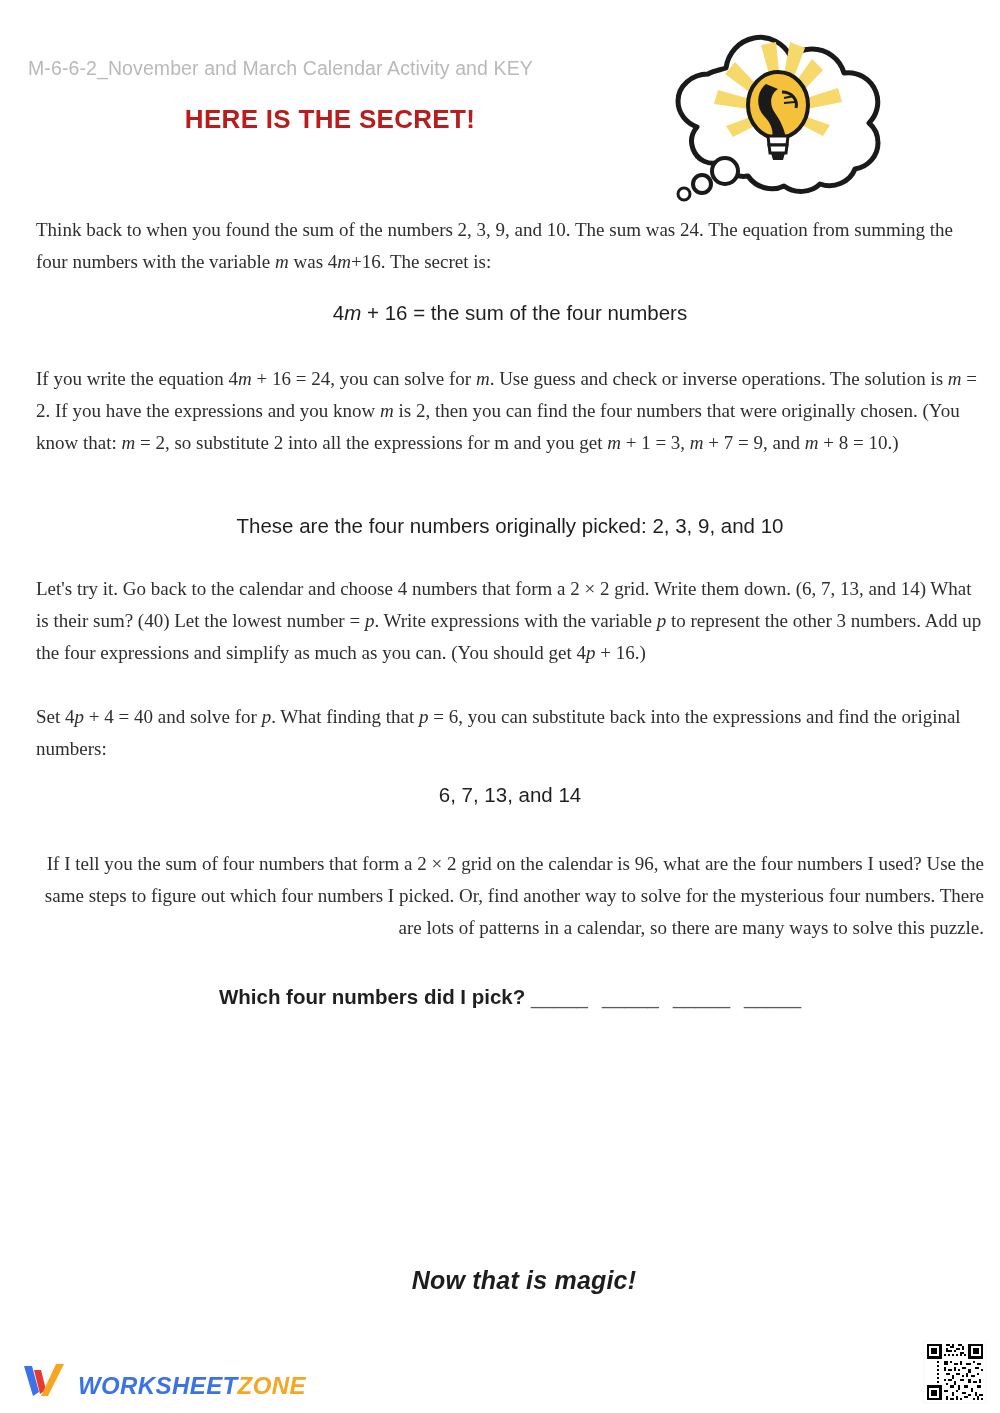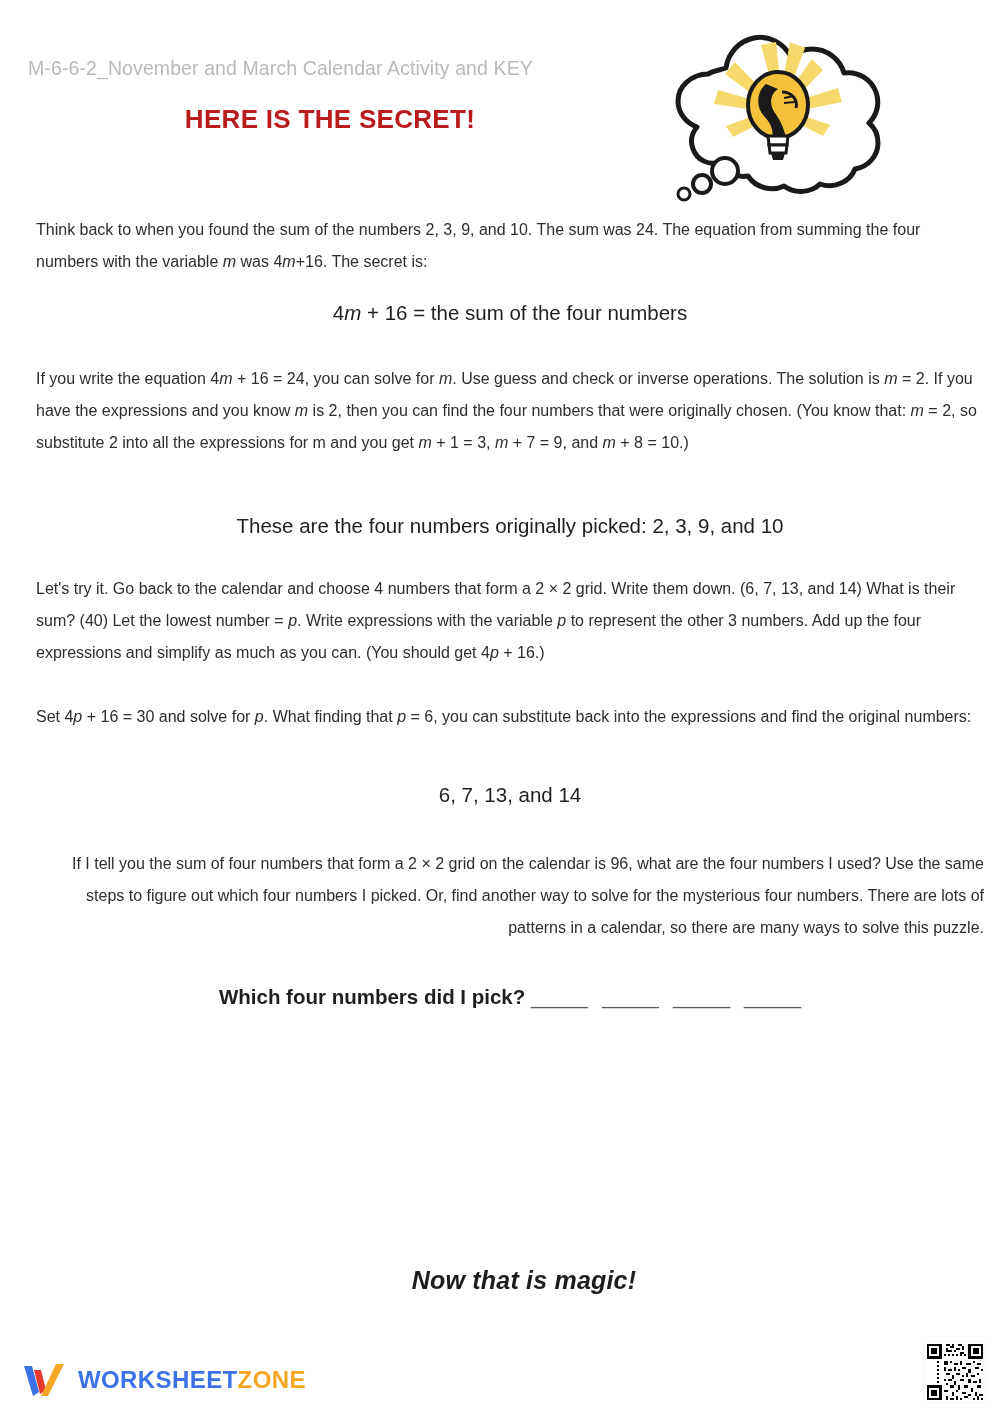--- a/index.html
+++ b/index.html
@@ -46,24 +46,25 @@
     width: 232px;
     height: 190px;
   }
   .bulb-art svg { display: block; width: 100%; height: 100%; }
 
   
   .para {
     position: absolute;
     left: 36px;
     width: 948px;
-    font-size: 16px;
+    font-size: 19px;
     line-height: 32px;
     color: #2e2e2e;
     text-align: left;
+    font-family: Liberation Serif, serif;
   }
   .center-line {
     position: absolute;
     left: 36px;
     width: 948px;
     text-align: center;
     font-size: 20.5px;
     font-weight: normal;
     color: #1f1f1f;
     line-height: 32px;
@@ -108,22 +109,23 @@
     letter-spacing: 0.2px;
     padding-left: 24px;
   }
 
   
   .logo {
     position: absolute;
     left: 22px;
     top: 1360px;
     display: flex;
-    align-items: center;
+    align-items: flex-end;
     gap: 12px;
+    font-style: italic;
   }
   .logo-mark { width: 44px; height: 40px; display: block; }
   .logo-text {
     font-size: 24px;
     font-weight: bold;
     letter-spacing: 0.4px;
     white-space: nowrap;
   }
   .logo-text .ws { color: #3b72e8; }
   .logo-text .zn { color: #f5a623; }
@@ -199,21 +201,21 @@
   <span>If you write the equation 4</span><i>m</i><span> + 16 = 24, you can solve for </span><i>m</i><span>. Use guess and check or inverse operations. The solution is </span><i>m</i><span> = 2. If you have the expressions and you know </span><i>m</i><span> is 2, then you can find the four numbers that were originally chosen. (You know that: </span><i>m</i><span> = 2, so substitute 2 into all the expressions for m and you get </span><i>m</i><span> + 1 = 3, </span><i>m</i><span> + 7 = 9, and </span><i>m</i><span> + 8 = 10.)</span>
 </div>
 
 <div class="center-line eq2">These are the four numbers originally picked: 2, 3, 9, and 10</div>
 
 <div class="para p3">
   <span>Let's try it. Go back to the calendar and choose 4 numbers that form a 2 × 2 grid. Write them down. (6, 7, 13, and 14) What is their sum? (40) Let the lowest number = </span><i>p</i><span>. Write expressions with the variable </span><i>p</i><span> to represent the other 3 numbers. Add up the four expressions and simplify as much as you can. (You should get 4</span><i>p</i><span> + 16.)</span>
 </div>
 
 <div class="para p3b">
-  <span>Set 4</span><i>p</i><span> + 16 = 30 and solve for </span><i>p</i><span>. What finding that </span><i>p</i><span> = 6, you can substitute back into the expressions and find the original numbers:</span>
+  <span>Set 4</span><i>p</i><span> + 4 = 40 and solve for </span><i>p</i><span>. What finding that </span><i>p</i><span> = 6, you can substitute back into the expressions and find the original numbers:</span>
 </div>
 
 <div class="center-line eq3">6, 7, 13, and 14</div>
 
 <div class="para p4">If I tell you the sum of four numbers that form a 2 × 2 grid on the calendar is 96, what are the four numbers I used? Use the same steps to figure out which four numbers I picked. Or, find another way to solve for the mysterious four numbers. There are lots of patterns in a calendar, so there are many ways to solve this puzzle.</div>
 
 <div class="answer-line">
   <span>Which four numbers did I pick?</span>
   <span class="blanks">_____</span><span class="blank-gap"></span><span class="blanks">_____</span><span class="blank-gap"></span><span class="blanks">_____</span><span class="blank-gap"></span><span class="blanks">_____</span>
 </div>

